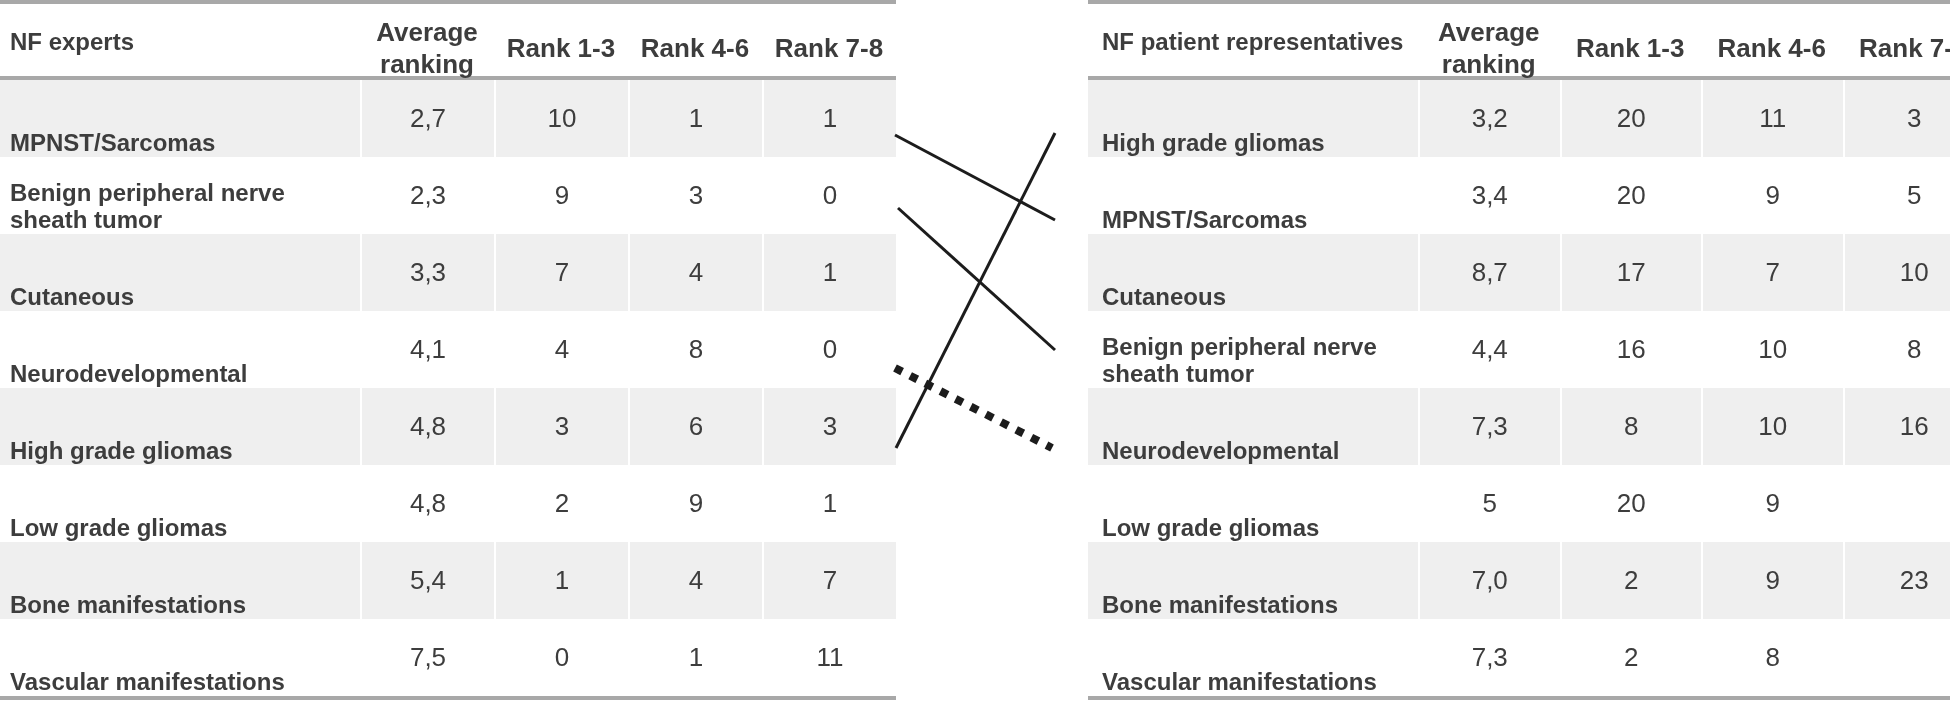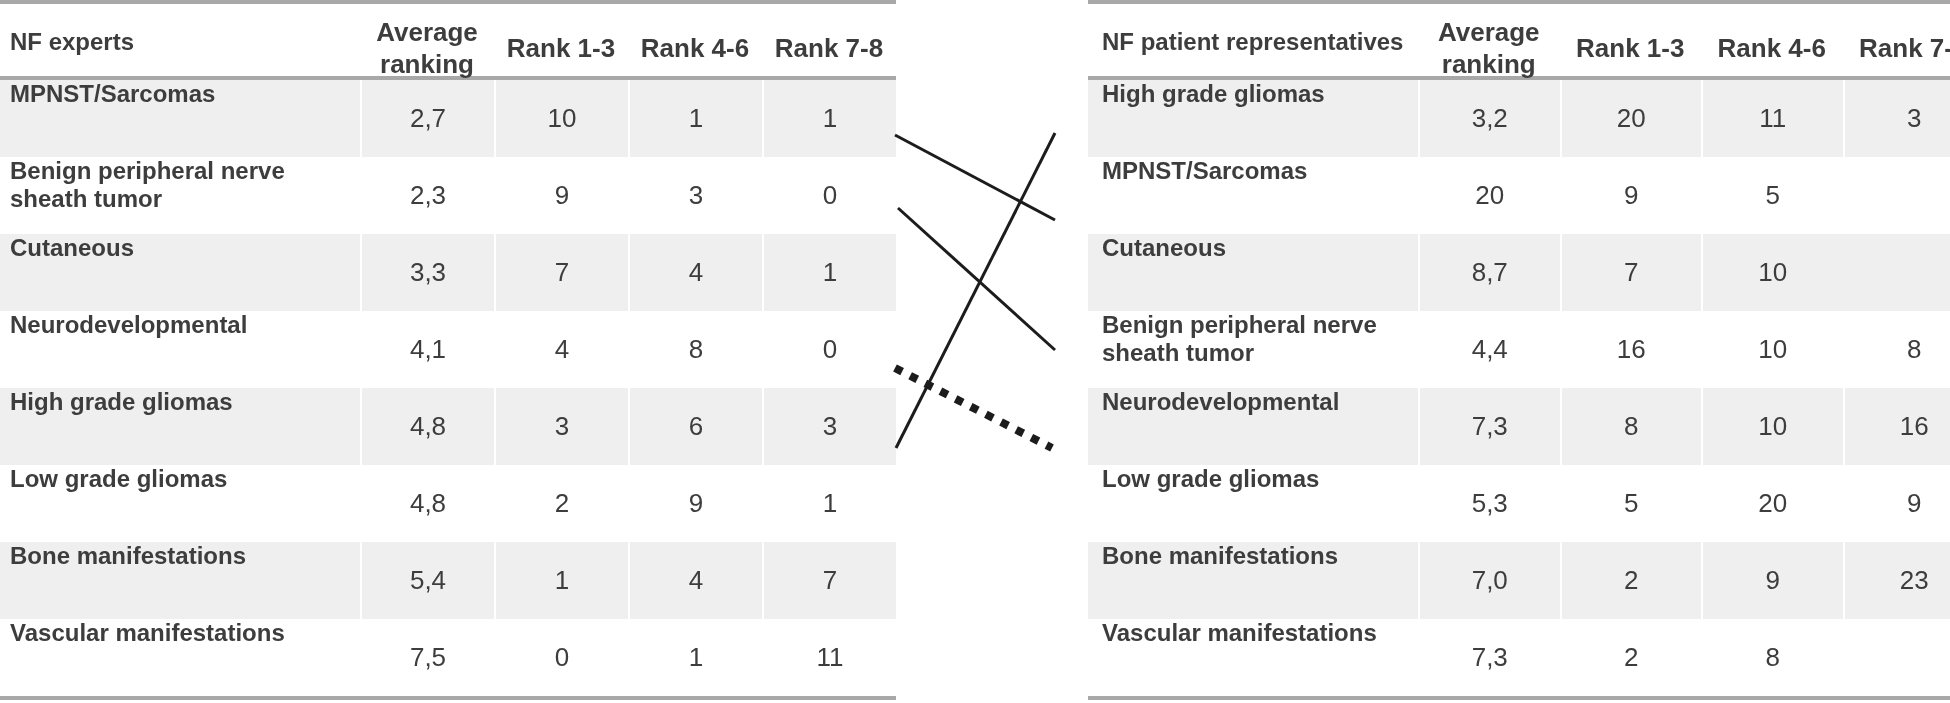--- a/index.html
+++ b/index.html
@@ -14,21 +14,21 @@
   .bottom-bar{height:4px;background:#a8a8a8;}
   .thead{display:flex;height:72px;border-bottom:4px solid #a8a8a8;align-items:center;}
   .cell{box-sizing:border-box;}
   .tbl-left  .c0{width:360px;}
   .tbl-left  .cn{width:134px;}
   .tbl-right .c0{width:330px;}
   .tbl-right .cn{width:141.5px;}
   .title{font-weight:bold;font-size:30px;line-height:1.12;padding:4px 0 0 10px;}
   .tbl-right .title{padding-left:14px;}
   .hdr{font-weight:bold;font-size:23px;line-height:1.25;text-align:center;padding-top:16px;}
-  .row{display:flex;height:77px;align-items:flex-start;}
+  .row{display:flex;height:77px;align-items:flex-end;}
   .tbody .row:nth-child(odd){background:#efefef;}
   .tbody .cn{border-left:2px solid #ffffff;height:100%;display:flex;align-items:center;justify-content:center;}
   .cell.c0{font-weight:bold;font-size:24px;line-height:1.15;padding-left:10px;}
   .tbl-right .cell.c0{padding-left:14px;}
   .cell.cn{font-size:26px;text-align:center;}
   .overlay{position:absolute;left:0;top:0;width:1950px;height:703px;pointer-events:none;}
   .ln-solid{stroke:#1c1c1c;stroke-width:3;}
   .ln-dotted{stroke:#1c1c1c;stroke-width:8;stroke-dasharray:8 9;}
 </style>
 </head>
@@ -116,47 +116,48 @@
   <div class="tbody">
     <div class="row">
         <div class="cell c0">High grade gliomas</div>
         <div class="cell cn">3,2</div>
         <div class="cell cn">20</div>
         <div class="cell cn">11</div>
         <div class="cell cn">3</div>
       </div>
     <div class="row">
         <div class="cell c0">MPNST/Sarcomas</div>
+        <div class="cell cn">3,4</div>
         <div class="cell cn">20</div>
         <div class="cell cn">9</div>
         <div class="cell cn">5</div>
       </div>
     <div class="row">
         <div class="cell c0">Cutaneous</div>
         <div class="cell cn">8,7</div>
+        <div class="cell cn">17</div>
         <div class="cell cn">7</div>
         <div class="cell cn">10</div>
       </div>
     <div class="row">
         <div class="cell c0">Benign peripheral nerve sheath tumor</div>
         <div class="cell cn">4,4</div>
         <div class="cell cn">16</div>
         <div class="cell cn">10</div>
         <div class="cell cn">8</div>
       </div>
     <div class="row">
         <div class="cell c0">Neurodevelopmental</div>
         <div class="cell cn">7,3</div>
         <div class="cell cn">8</div>
         <div class="cell cn">10</div>
         <div class="cell cn">16</div>
       </div>
     <div class="row">
         <div class="cell c0">Low grade gliomas</div>
-        <div class="cell cn">5,3</div>
         <div class="cell cn">5</div>
         <div class="cell cn">20</div>
         <div class="cell cn">9</div>
       </div>
     <div class="row">
         <div class="cell c0">Bone manifestations</div>
         <div class="cell cn">7,0</div>
         <div class="cell cn">2</div>
         <div class="cell cn">9</div>
         <div class="cell cn">23</div>

